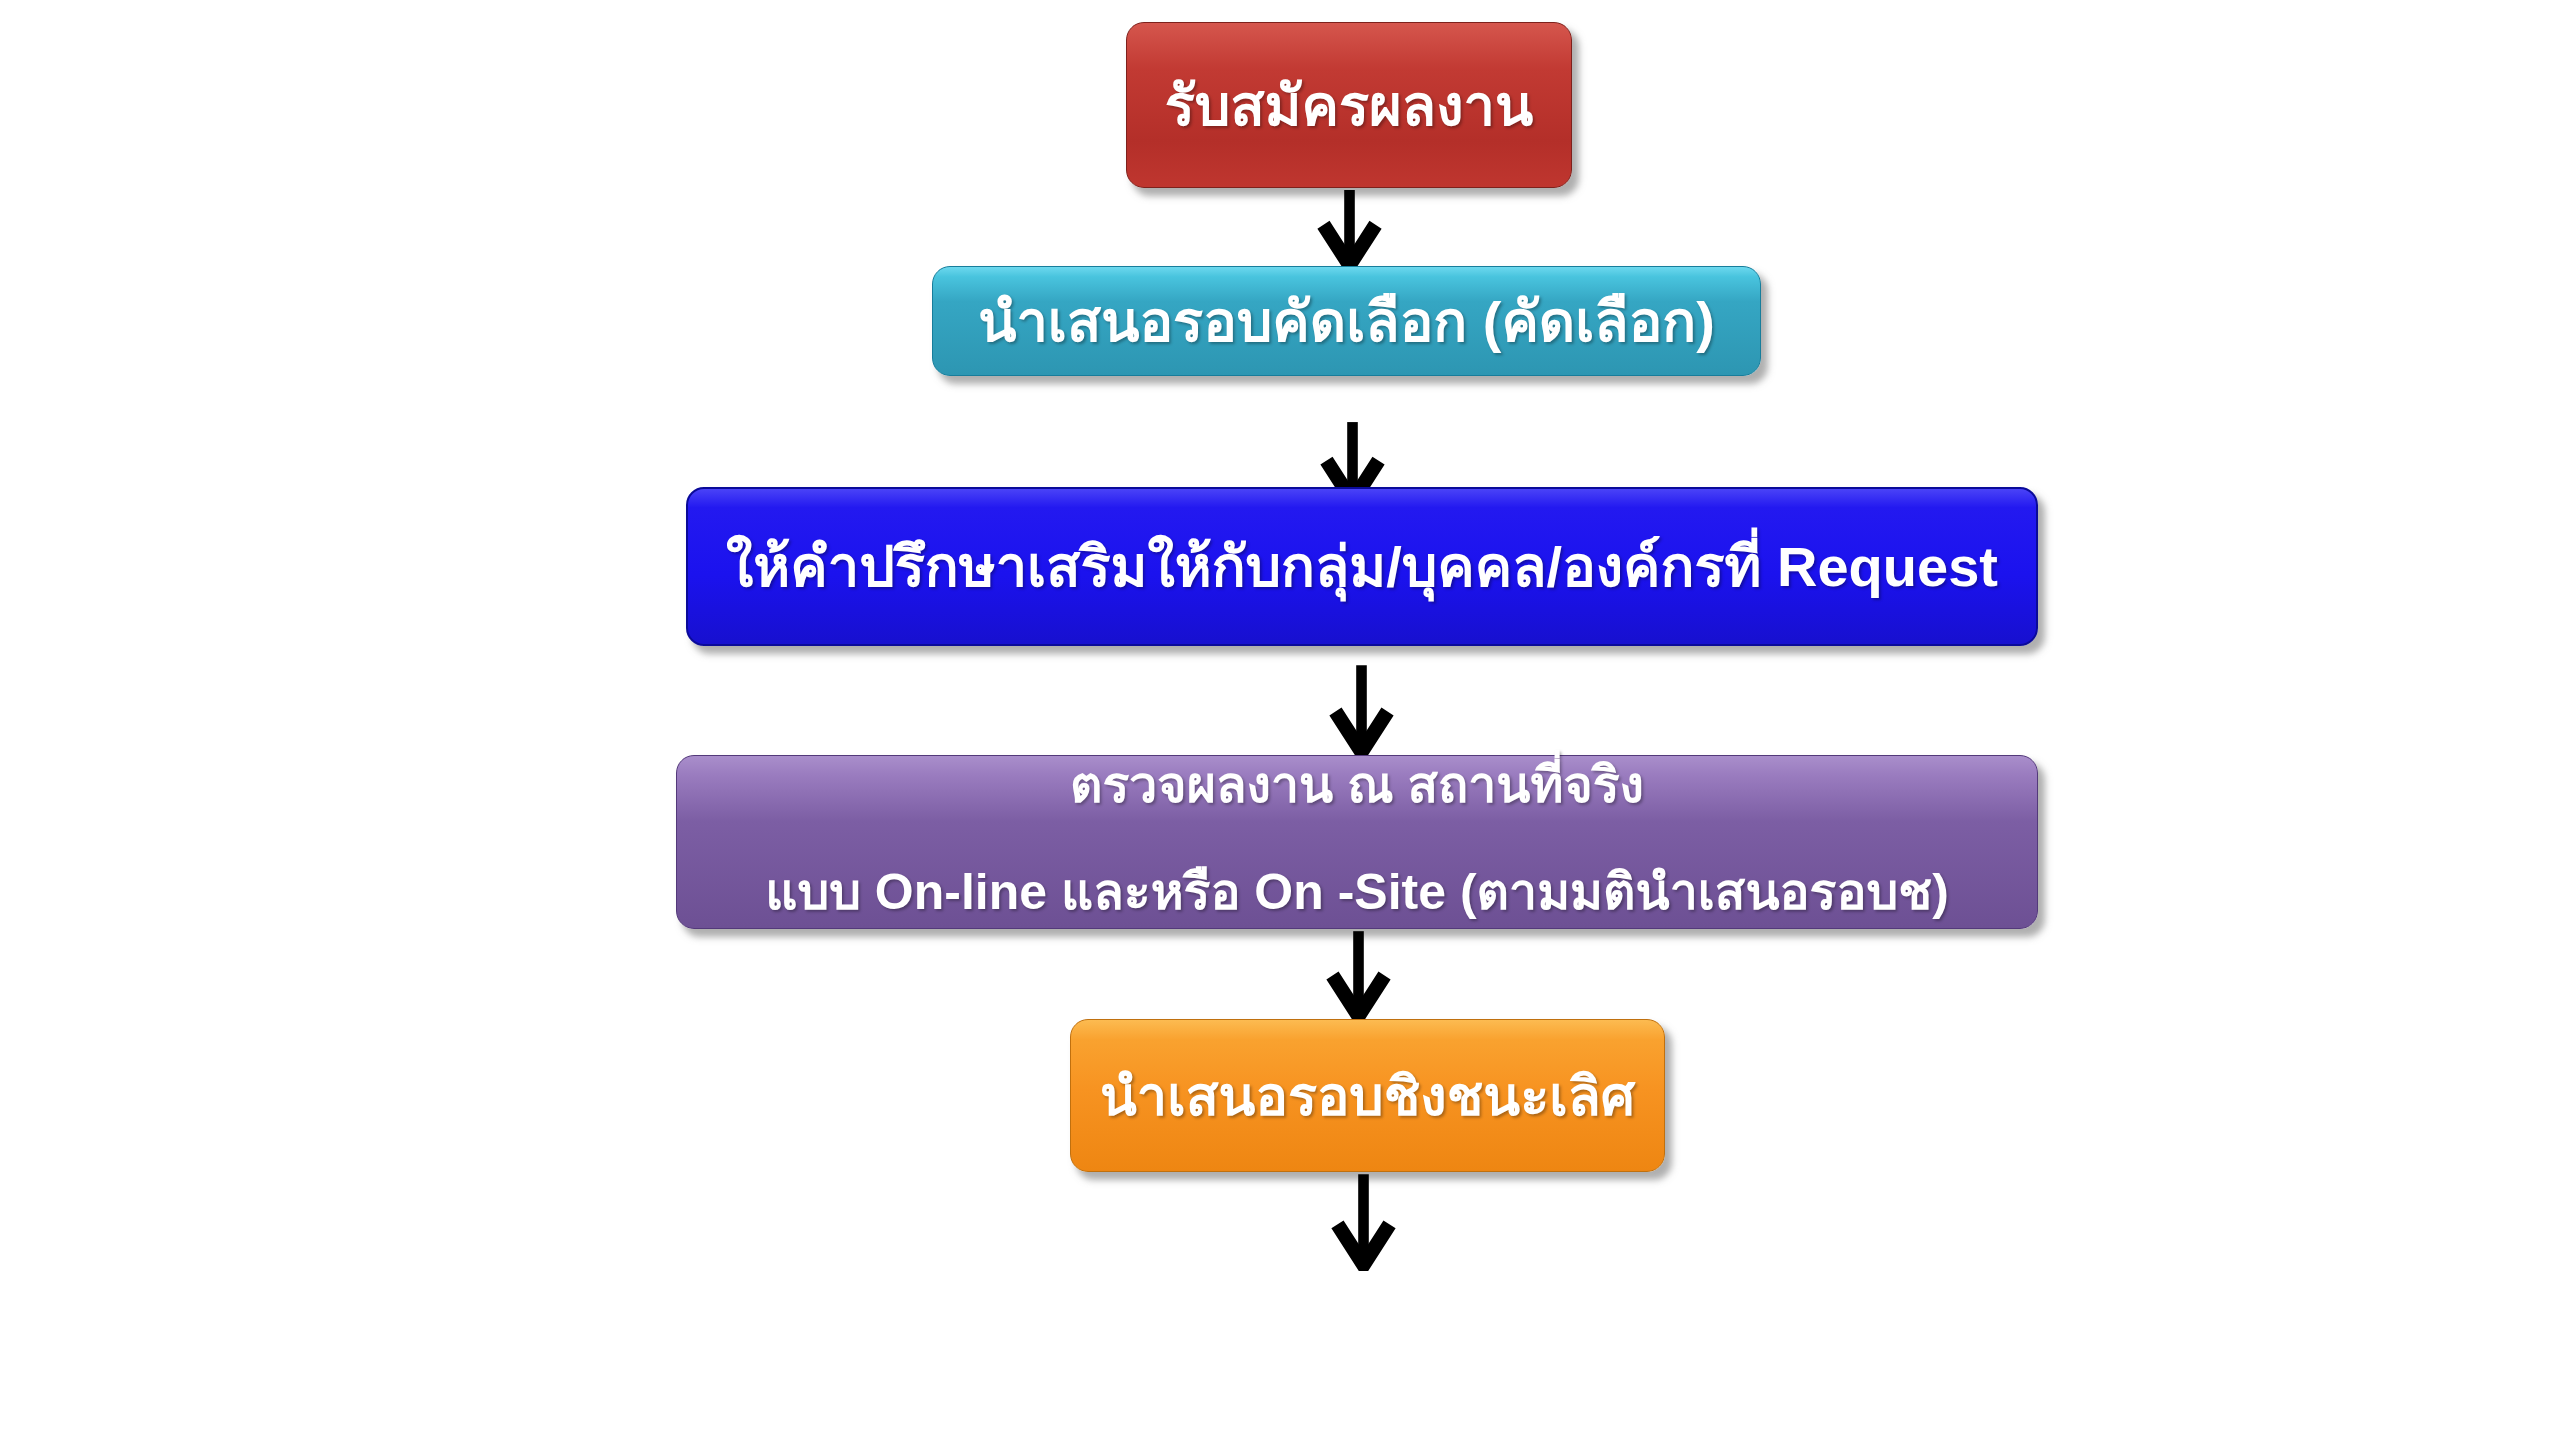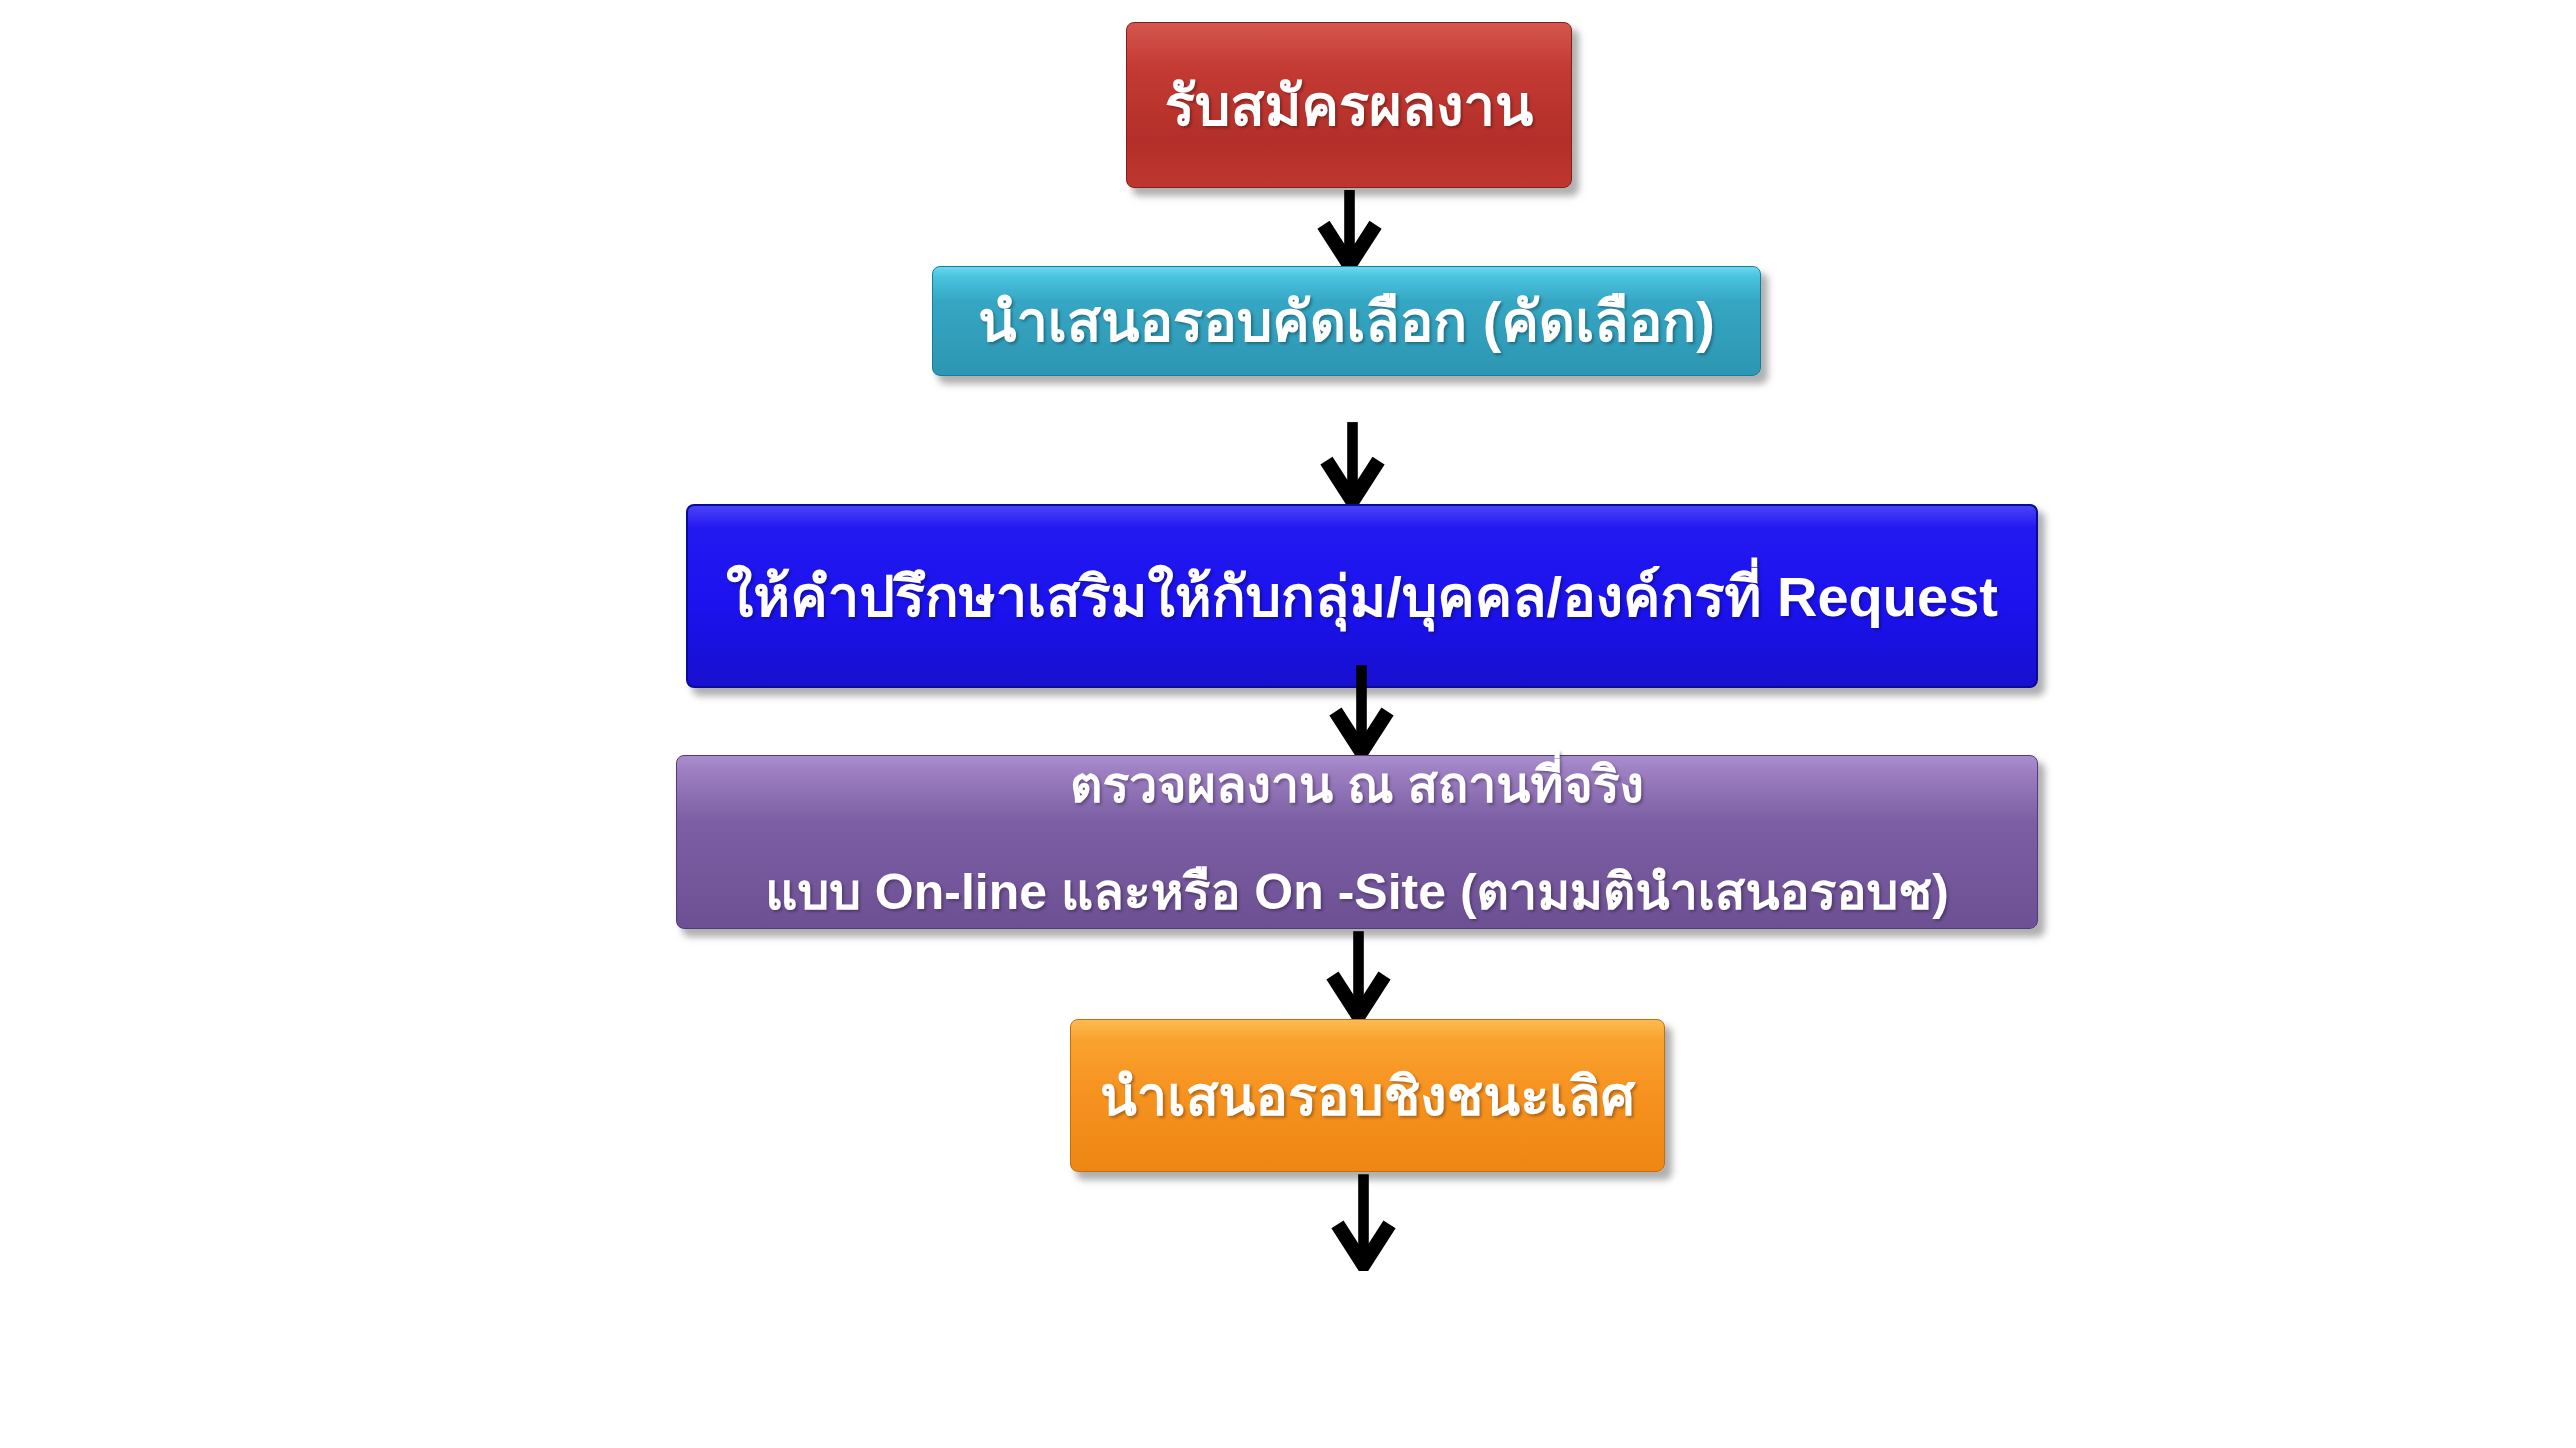--- a/index.html
+++ b/index.html
@@ -11,21 +11,21 @@
   .canvas {
     position: relative;
     width: 2576px;
     height: 1449px;
     background: #ffffff;
     overflow: hidden;
   }
   .node {
     position: absolute;
     box-sizing: border-box;
-    border-radius: 8px;
+    border-radius: 18px;
     color: #ffffff;
     font-weight: bold;
     display: flex;
     align-items: center;
     justify-content: center;
     text-align: center;
     box-shadow: 6.8px 7.7px 7.7px rgba(110,110,110,0.55);
     text-shadow: 1.9px 1.9px 2.9px rgba(0,0,0,0.30);
     overflow: visible;
     white-space: nowrap;
@@ -36,21 +36,21 @@
     background: linear-gradient(#d5564d 0%, #c23a33 28%, #b42f29 72%, #bf362f 100%);
     border: 1.9px solid #7d211c;
   }
   .node-screening {
     left: 932px; top: 266px; width: 829px; height: 110px;
     font-size: 56px;
     background: linear-gradient(#6cd8ee 0%, #49c4de 9%, #35a6c3 32%, #2d96b2 100%);
     border: 1.9px solid #177d9b;
   }
   .node-consult {
-    left: 686px; top: 504px; width: 1352px; height: 184px;
+    left: 686px; top: 487px; width: 1352px; height: 159px;
     font-size: 56px;
     background: linear-gradient(#4a43f7 0%, #2319f0 12%, #1b12ee 55%, #1710cf 100%);
     border: 2.9px solid #0a0a99;
   }
   .node-sitevisit {
     left: 676px; top: 755px; width: 1362px; height: 174px;
     font-size: 50px;
     background: linear-gradient(#a98ecb 0%, #9a7cbf 11%, #7c5ea4 38%, #6d5094 100%);
     border: 1.9px solid #53397a;
     flex-direction: column;

